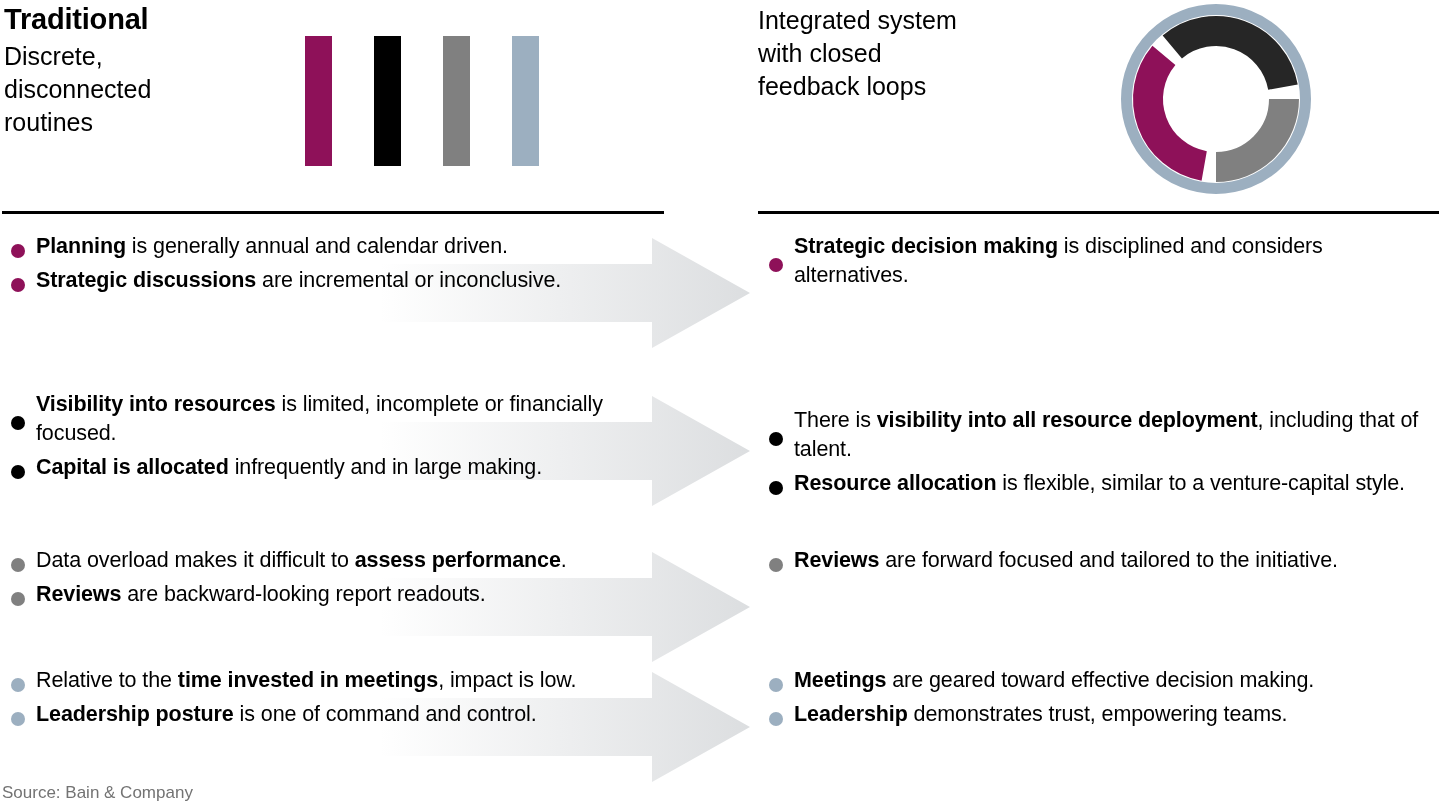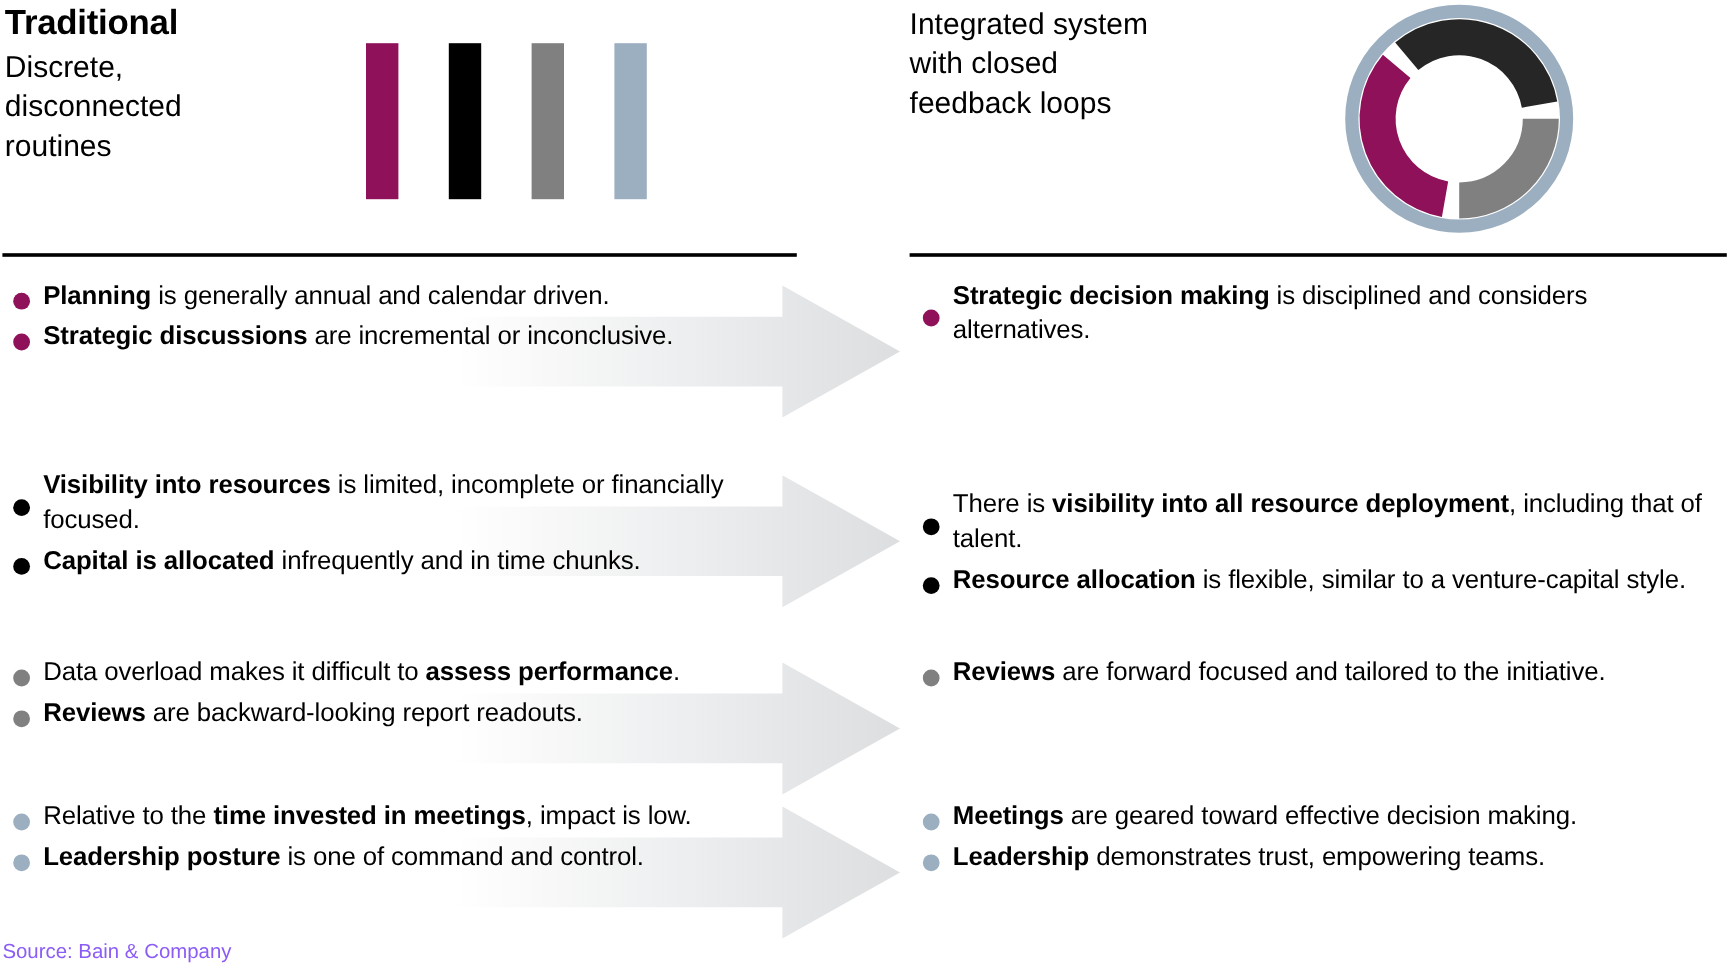--- a/index.html
+++ b/index.html
@@ -130,21 +130,21 @@
   }
   .btext b { font-weight: bold; }
 
   
   .source {
     position: absolute;
     left: 2px;
     top: 782px;
     font-size: 17px;
     line-height: 21px;
-    color: #8b5cf6;
+    color: #737373;
   }
 </style>
 </head>
 <body>
 
 <div class="header">
 
   <div class="col-head left">
     <div class="col-title">Traditional</div>
     <div class="col-sub">Discrete,
@@ -252,21 +252,21 @@
       <div class="bullet-row">
         <span class="dot-wrap">
           <span class="dot" style="background: rgb(0, 0, 0);"></span>
         </span>
         <span class="btext"><b>Visibility into resources</b><span> is limited, incomplete or financially focused.</span></span>
       </div>
       <div class="bullet-row">
         <span class="dot-wrap">
           <span class="dot" style="background: rgb(0, 0, 0);"></span>
         </span>
-        <span class="btext"><b>Capital is allocated</b><span> infrequently and in time chunks.</span></span>
+        <span class="btext"><b>Capital is allocated</b><span> infrequently and in large making.</span></span>
       </div>
     </div>
     <div class="group" style="top: 314px;">
       <div class="bullet-row">
         <span class="dot-wrap">
           <span class="dot" style="background: rgb(128, 128, 128);"></span>
         </span>
         <span class="btext"><span>Data overload makes it difficult to </span><b>assess performance</b><span>.</span></span>
       </div>
       <div class="bullet-row">

